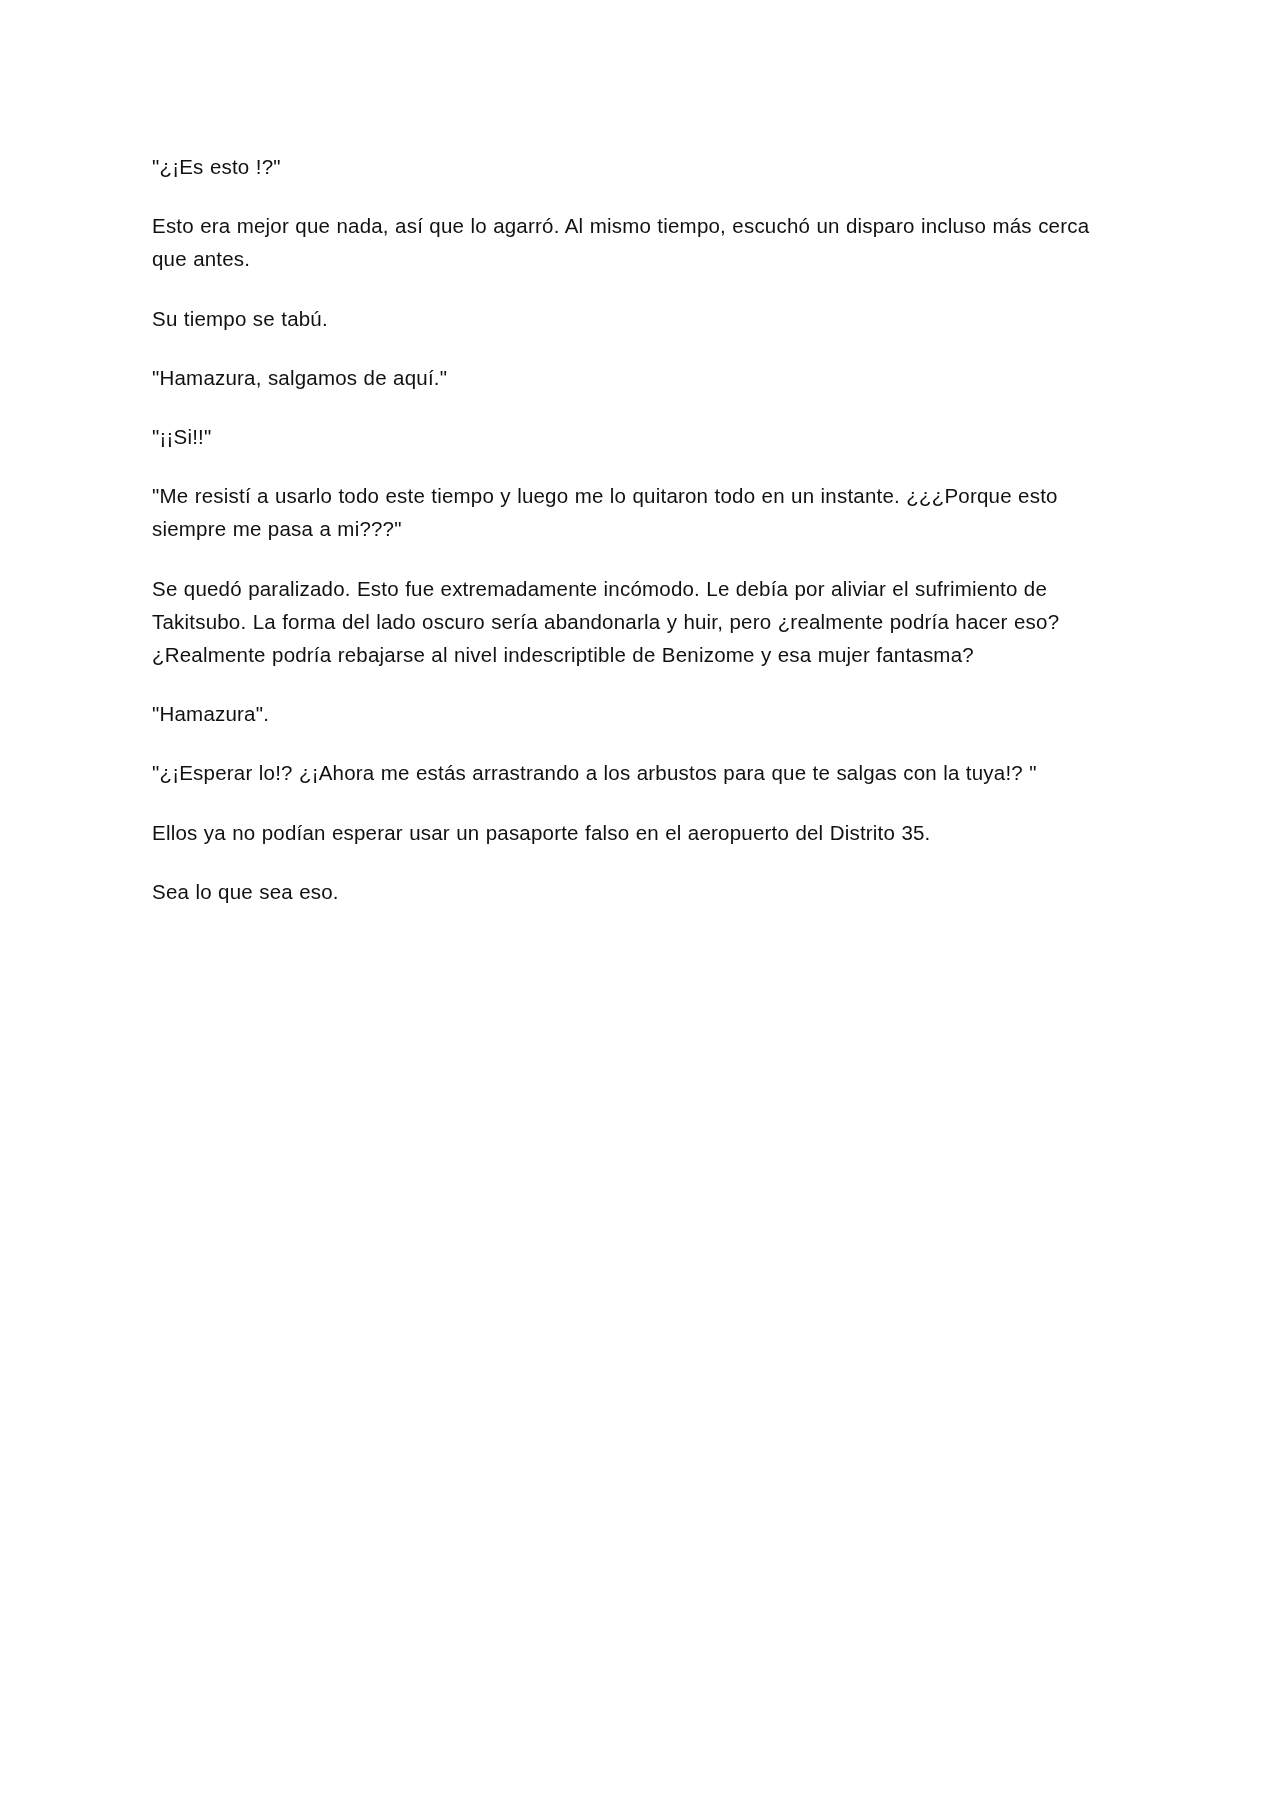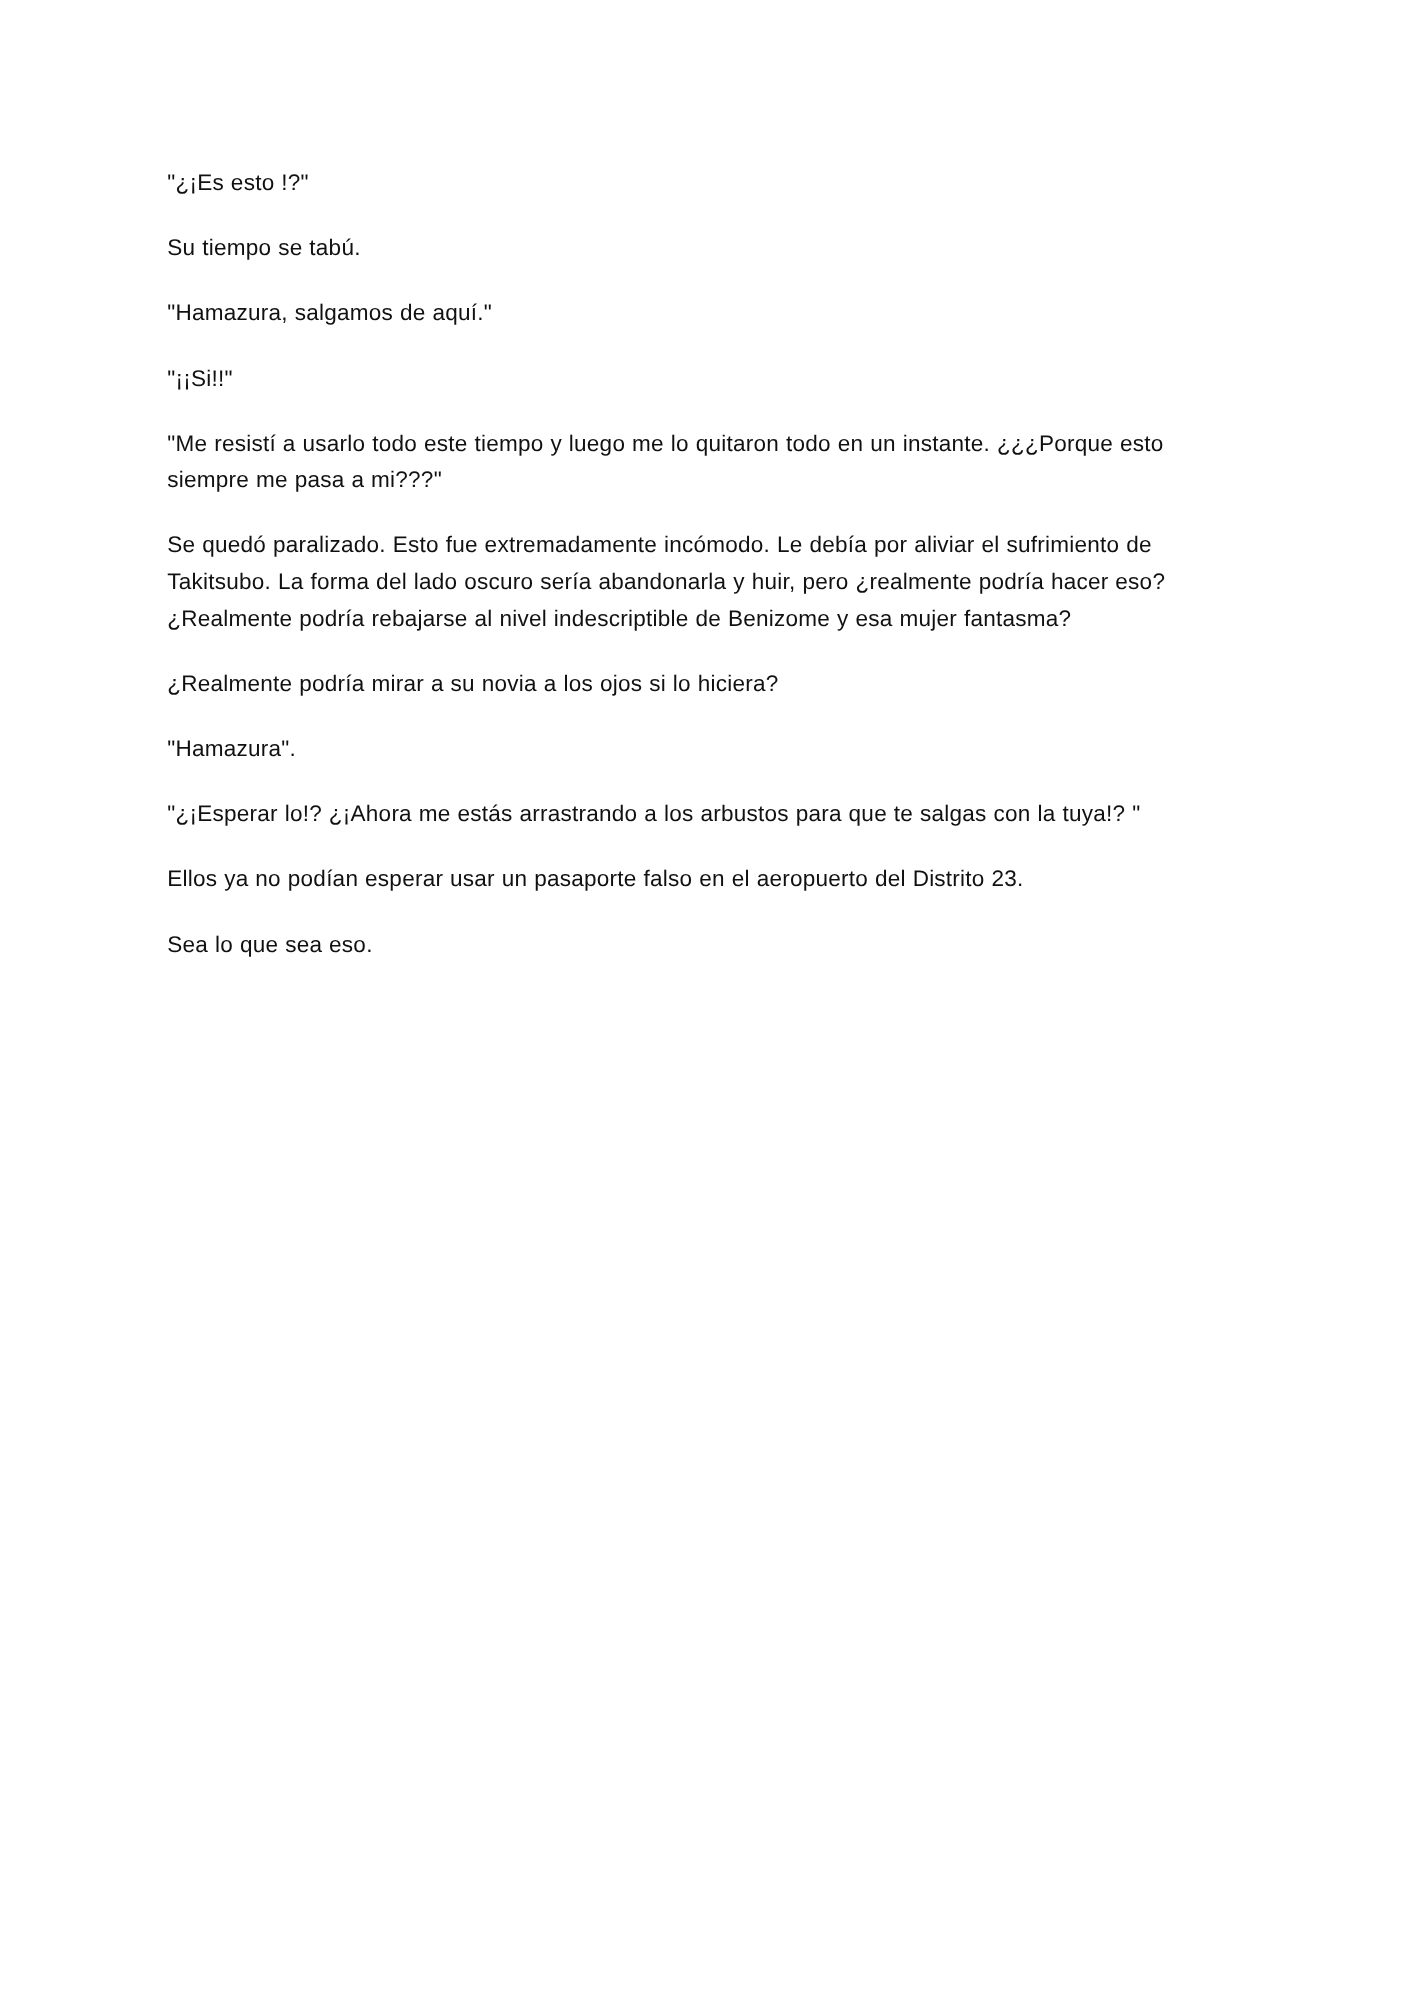--- a/index.html
+++ b/index.html
@@ -35,24 +35,24 @@
   .para:last-child {
     margin-bottom: 14px;
   }
 </style>
 </head>
 <body>
 
 <div class="page">
   <div class="doc-body">
     <p class="para">"¿¡Es esto !?"</p>
+    <p class="para">Esto era mejor que nada, así que lo agarró. Al mismo tiempo, escuchó un disparo incluso más cerca que antes.</p>
     <p class="para">Su tiempo se tabú.</p>
     <p class="para">"Hamazura, salgamos de aquí."</p>
     <p class="para">"¡¡Si!!"</p>
     <p class="para">"Me resistí a usarlo todo este tiempo y luego me lo quitaron todo en un instante. ¿¿¿Porque esto siempre me pasa a mi???"</p>
     <p class="para">Se quedó paralizado. Esto fue extremadamente incómodo. Le debía por aliviar el sufrimiento de Takitsubo. La forma del lado oscuro sería abandonarla y huir, pero ¿realmente podría hacer eso? ¿Realmente podría rebajarse al nivel indescriptible de Benizome y esa mujer fantasma?</p>
-    <p class="para">¿Realmente podría mirar a su novia a los ojos si lo hiciera?</p>
     <p class="para">"Hamazura".</p>
     <p class="para">"¿¡Esperar lo!? ¿¡Ahora me estás arrastrando a los arbustos para que te salgas con la tuya!? "</p>
-    <p class="para">Ellos ya no podían esperar usar un pasaporte falso en el aeropuerto del Distrito 23.</p>
+    <p class="para">Ellos ya no podían esperar usar un pasaporte falso en el aeropuerto del Distrito 35.</p>
     <p class="para">Sea lo que sea eso.</p>
   </div>
 </div>
 
 </body></html>

